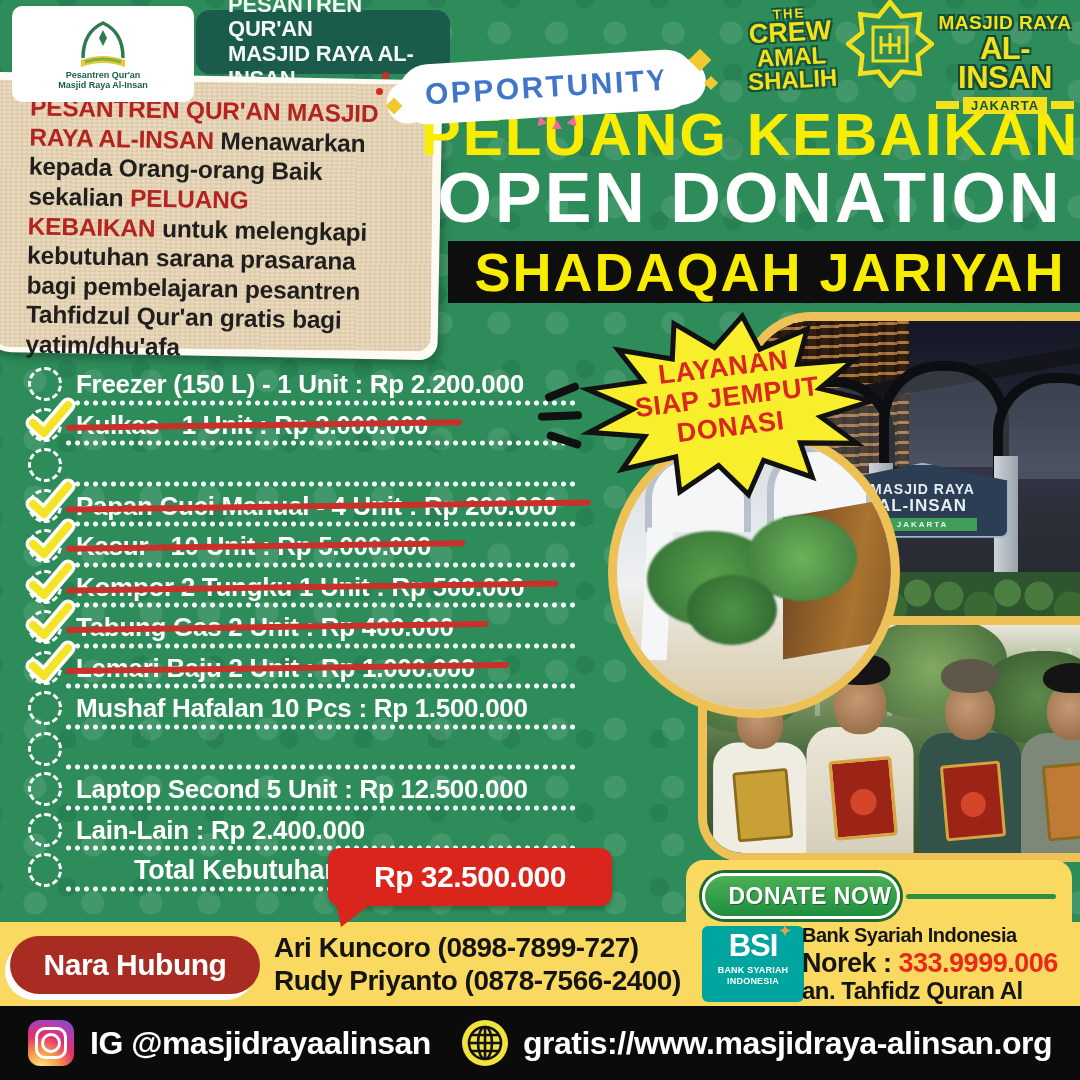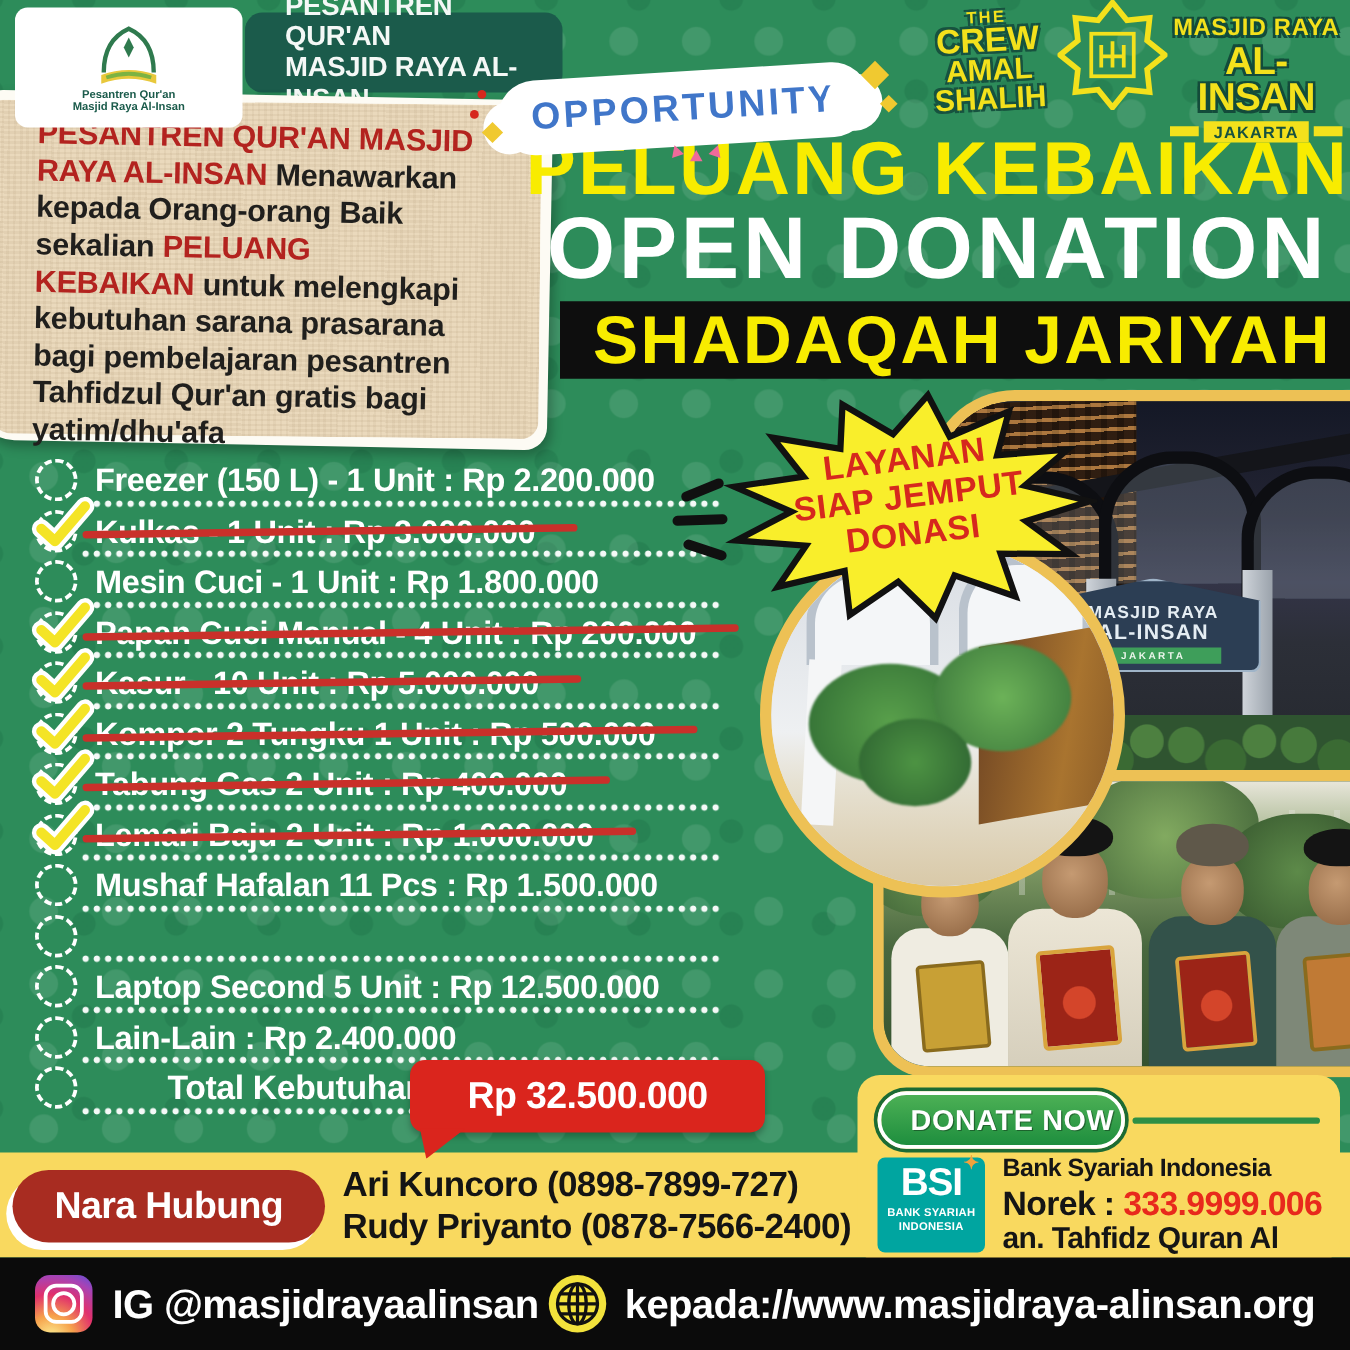--- a/index.html
+++ b/index.html
@@ -158,21 +158,21 @@
   .contacts{left:274px;top:931px;z-index:9;color:#141414;font-weight:900;font-size:28px;line-height:33px;
         letter-spacing:-0.5px;}
 
   
   .panel{left:686px;top:860px;width:386px;height:150px;background:var(--band_yellow,#f9d95f);border-radius:18px;z-index:7;}
   .donate-btn{position:absolute;left:16px;top:13px;width:198px;height:46px;border-radius:24px;
         background:linear-gradient(180deg,#4cb055,#1e8e3e);border:3px solid #fff;box-sizing:border-box;
         box-shadow:0 0 0 3px #1c6b34;display:flex;align-items:center;justify-content:center;padding-left:18px;}
   .donate-btn span{color:#fff;font-size:23px;font-weight:900;letter-spacing:0.5px;text-shadow:1px 1px 0 rgba(0,0,0,0.35);}
   .donate-line{position:absolute;left:220px;top:34px;width:150px;height:5px;background:#2e8f45;border-radius:3px;}
-  .bsi{position:absolute;left:16px;top:66px;width:86px;height:76px;background:var(--bsi_teal,#00a5a0);border-radius:6px;
+  .bsi{position:absolute;left:16px;top:66px;width:102px;height:76px;background:var(--bsi_teal,#00a5a0);border-radius:6px;
         text-align:center;color:#fff;box-sizing:border-box;padding-top:4px;}
   .bsi .abbr{font-size:31px;font-weight:900;letter-spacing:-1px;position:relative;display:inline-block;line-height:1;}
   .bsi .abbr::after{content:"✦";position:absolute;right:-13px;top:-7px;font-size:15px;color:#f0a23c;}
   .bsi .nm{font-size:9px;font-weight:700;line-height:1.2;margin-top:4px;letter-spacing:0.2px;}
   .bank-text{position:absolute;left:116px;top:62px;width:264px;color:#151515;font-weight:900;letter-spacing:-0.5px;}
   .bank-text .b1{font-size:20px;line-height:26px;}
   .bank-text .b2{font-size:27px;line-height:30px;}
   .bank-text .b2 .norek{color:var(--norek_red,#e8291c);}
   .bank-text .b3{font-size:24px;line-height:26px;}
 
@@ -270,21 +270,20 @@
           <svg class="chk" viewBox="0 0 50 46">
             <polyline points="7,25 18,35 42,7" fill="none" stroke="#ffffff" stroke-width="15" stroke-linecap="round" stroke-linejoin="round"></polyline>
             <polyline points="7,25 18,35 42,7" fill="none" stroke="#f4e426" stroke-width="8" stroke-linecap="round" stroke-linejoin="round"></polyline>
           </svg>
         </span>
         <span class="lwrap"><span class="label">Kulkas - 1 Unit : Rp 3.000.000</span><span class="strike"></span></span>
         <span class="dotline"></span>
       </div>
       <div class="row">
         <span class="circle"></span>
-        <span class="lwrap"><span class="label">Mesin Cuci - 1 Unit : Rp 1.800.000</span></span>
         <span class="dotline"></span>
       </div>
       <div class="row">
         <span class="circle">
           <svg class="chk" viewBox="0 0 50 46">
             <polyline points="7,25 18,35 42,7" fill="none" stroke="#ffffff" stroke-width="15" stroke-linecap="round" stroke-linejoin="round"></polyline>
             <polyline points="7,25 18,35 42,7" fill="none" stroke="#f4e426" stroke-width="8" stroke-linecap="round" stroke-linejoin="round"></polyline>
           </svg>
         </span>
         <span class="lwrap"><span class="label">Papan Cuci Manual - 4 Unit : Rp 200.000</span><span class="strike"></span></span>
@@ -325,21 +324,21 @@
           <svg class="chk" viewBox="0 0 50 46">
             <polyline points="7,25 18,35 42,7" fill="none" stroke="#ffffff" stroke-width="15" stroke-linecap="round" stroke-linejoin="round"></polyline>
             <polyline points="7,25 18,35 42,7" fill="none" stroke="#f4e426" stroke-width="8" stroke-linecap="round" stroke-linejoin="round"></polyline>
           </svg>
         </span>
         <span class="lwrap"><span class="label">Lemari Baju 2 Unit : Rp 1.000.000</span><span class="strike"></span></span>
         <span class="dotline"></span>
       </div>
       <div class="row">
         <span class="circle"></span>
-        <span class="lwrap"><span class="label">Mushaf Hafalan 11 Pcs : Rp 1.500.000</span></span>
+        <span class="lwrap"><span class="label">Mushaf Hafalan 10 Pcs : Rp 1.500.000</span></span>
         <span class="dotline"></span>
       </div>
       <div class="row">
         <span class="circle"></span>
         <span class="dotline"></span>
       </div>
       <div class="row">
         <span class="circle"></span>
         <span class="lwrap"><span class="label">Laptop Second 5 Unit : Rp 12.500.000</span></span>
         <span class="dotline"></span>
@@ -468,16 +467,16 @@
   <div class="abs footer">
     <span class="ig-icon"></span>
     <span class="txt">IG @masjidrayaalinsan</span>
     <span class="spacer"></span>
     <svg class="globe" width="48" height="48" viewBox="0 0 48 48">
       <circle cx="24" cy="24" r="23" fill="#f2e23c"></circle>
       <circle cx="24" cy="24" r="16" fill="none" stroke="#111" stroke-width="2.6"></circle>
       <ellipse cx="24" cy="24" rx="7" ry="16" fill="none" stroke="#111" stroke-width="2.6"></ellipse>
       <path d="M8,24 H40 M10.5,16 H37.5 M10.5,32 H37.5 M24,8 V40" fill="none" stroke="#111" stroke-width="2.6"></path>
     </svg>
-    <span class="txt">kepada://www.masjidraya-alinsan.org</span>
+    <span class="txt">gratis://www.masjidraya-alinsan.org</span>
   </div>
 
 </div>
 
 </body></html>

